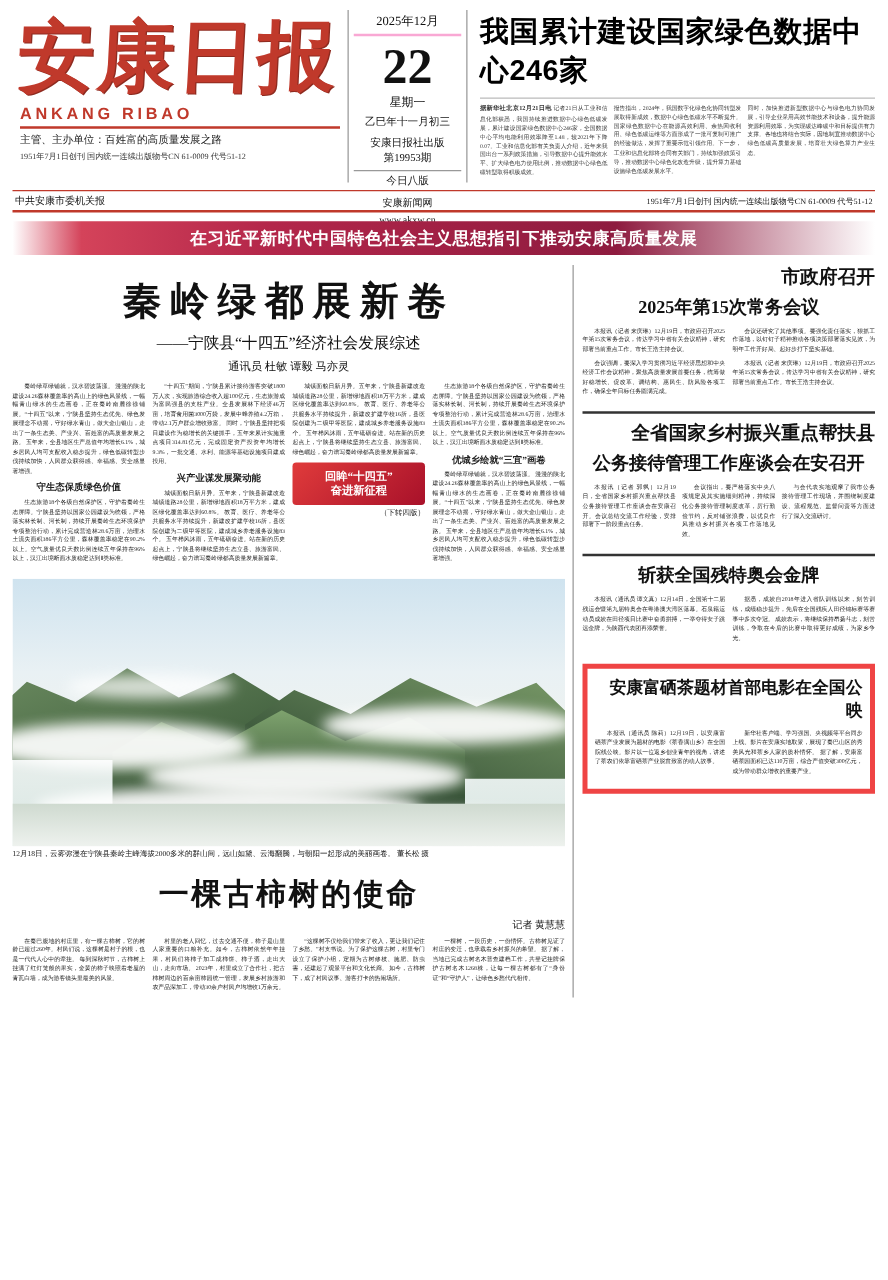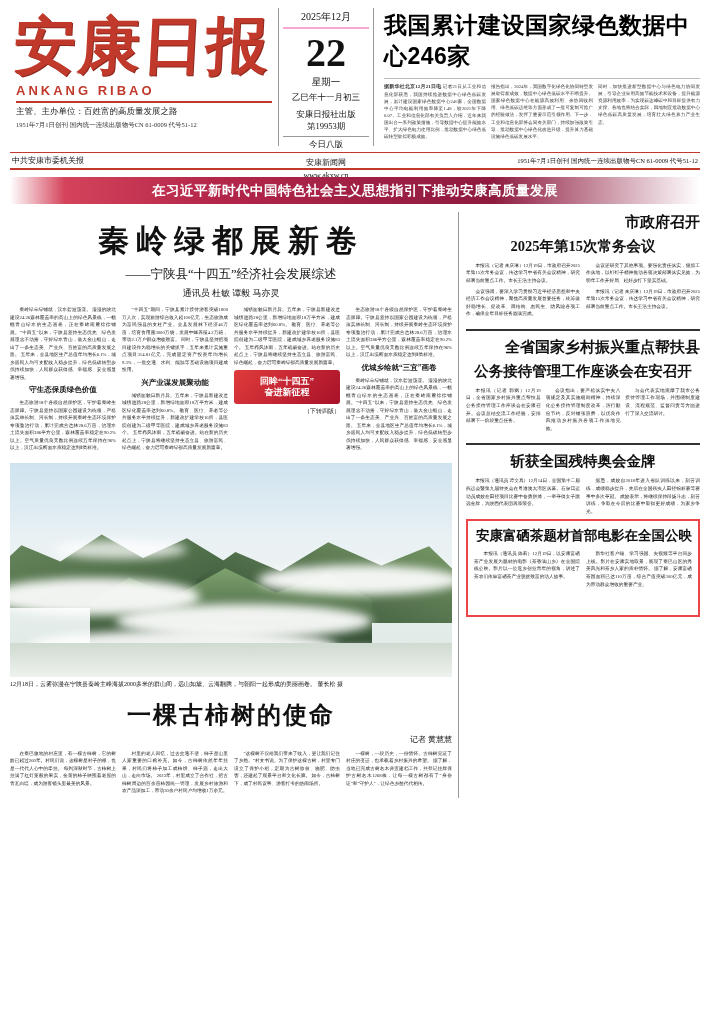--- a/index.html
+++ b/index.html
@@ -122,21 +122,21 @@
 
   
   .r-h1{text-align:right;font-weight:bold;font-size:15px;line-height:1.45;margin:0 0 2px;}
   .r-h2{text-align:center;font-weight:bold;font-size:14.5px;line-height:1.45;margin:0 0 5px;}
   .r-cols2{display:flex;gap:6px;}
   .r-cols3{display:flex;gap:5px;}
   .rcol{flex:1;font-size:4.7px;line-height:1.62;text-align:justify;color:#222;}
   .rcol p{margin:0 0 3px;text-indent:2em;}
   .rule-d{border-top:2px solid #333;margin:8px 0 6px;}
 
-  .boxed{border:2px solid #ef4444;padding:5px 6px 24px;margin-top:0;box-sizing:border-box;}
+  .boxed{border:4px solid #ef4444;padding:5px 6px 6px;margin-top:12px;box-sizing:border-box;}
   .boxed .r-h1{font-size:13.5px;margin-bottom:5px;}
 </style>
 </head>
 <body>
 
 <div class="page">
 
   <div class="masthead">
     <div class="logo-block">
       <div class="logo-title">安康日报</div>

